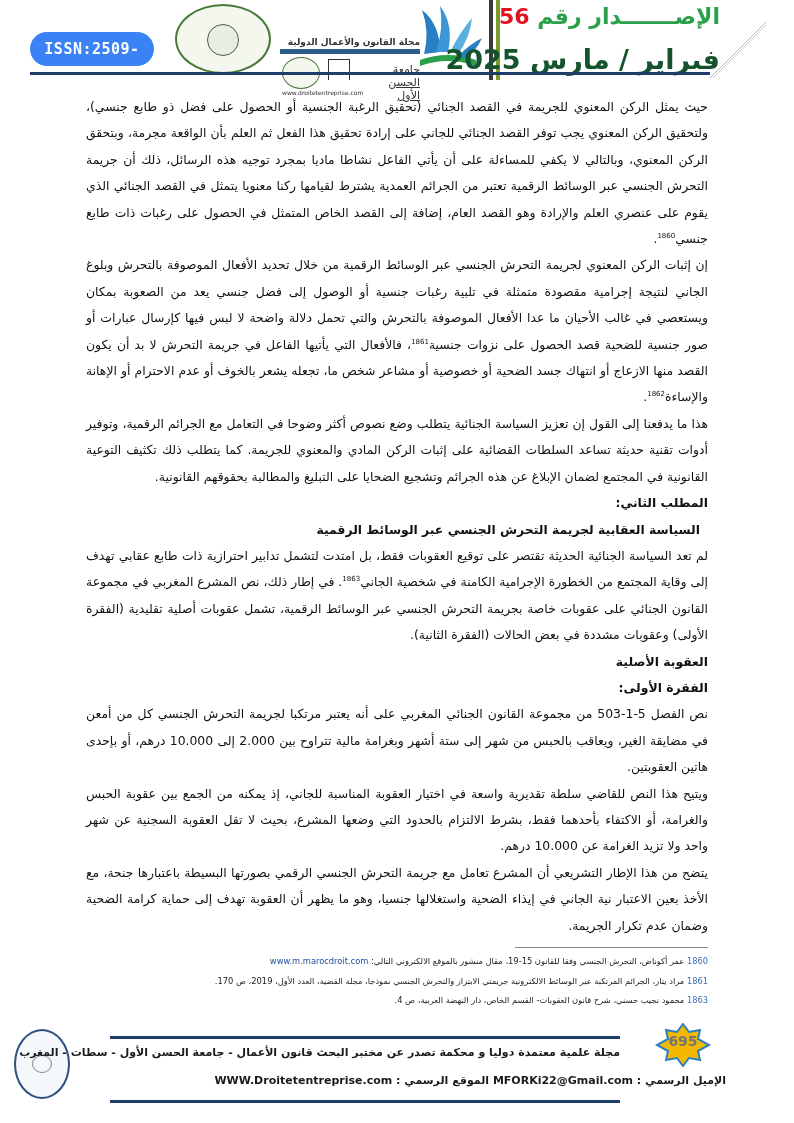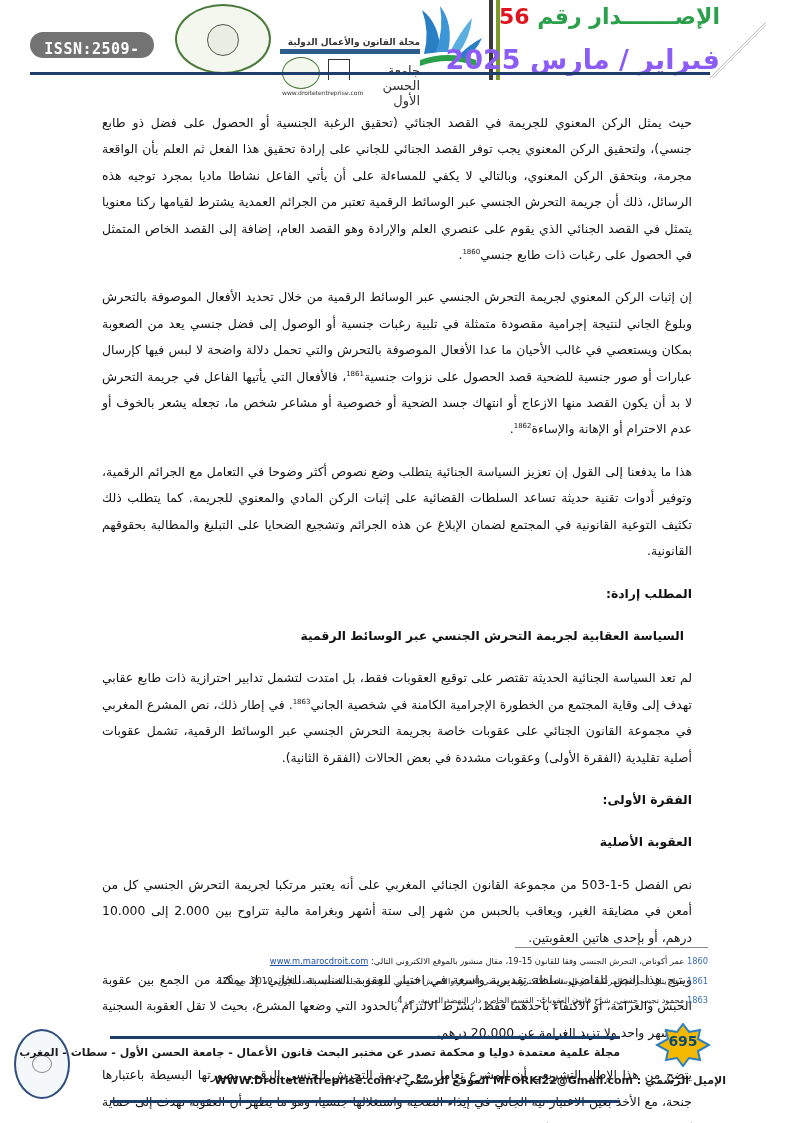--- a/index.html
+++ b/index.html
@@ -1,57 +1,57 @@
 <!DOCTYPE html>
 <html><head>
 <meta charset="utf-8">
 <style>
   html, body { margin:0; padding:0; background:#fff; }
   body { width:794px; height:1123px; position:relative; overflow:hidden; font-family:"DejaVu Sans", sans-serif; color:#111; }
   .header { position:absolute; top:0; left:0; width:794px; height:80px; }
-  .issn { position:absolute; left:30px; top:32px; width:124px; height:26px; background:#737373; border-radius:17px; color:#fff; font-family:"DejaVu Sans Mono", monospace; font-weight:bold; font-size:15px; line-height:34px; text-align:center; letter-spacing:0.5px; }
+  .issn { position:absolute; left:30px; top:32px; width:124px; height:34px; background:#3b82f6; border-radius:17px; color:#fff; font-family:"DejaVu Sans Mono", monospace; font-weight:bold; font-size:15px; line-height:34px; text-align:center; letter-spacing:0.5px; }
   .seal { position:absolute; border-radius:50%; border:2px solid #4a7a3a; background:#f4f7ee; }
   .seal1 { left:175px; top:4px; width:92px; height:66px; }
   .seal1 .inner { position:absolute; left:30px; top:18px; width:30px; height:30px; border:1px solid #555; border-radius:50%; background:#e9eee2; }
   .journal-logo { position:absolute; left:280px; top:5px; width:140px; height:60px;margin-top:32px; }
   .jl-title { font-size:9px; font-weight:bold; color:#333; direction:rtl; text-align:right; white-space:nowrap; }
   .jl-bar { height:5px; background:#2d5d8a; margin-top:2px; }
   .jl-seal { position:absolute; left:2px; top:20px; width:36px; height:30px; border:1px solid #4a7a3a; border-radius:50%; background:#f4f7ee; }
   .jl-univ { position:absolute; left:48px; top:22px; width:20px; height:20px; border:1px solid #333; border-bottom:none; }
-  .jl-univ-txt { position:absolute; left:92px; top:26px; font-size:13px; color:#333; direction:rtl; }
+  .jl-univ-txt { position:absolute; left:92px; top:26px; font-size:11px; color:#333; direction:rtl;text-decoration:underline; }
   .jl-url { position:absolute; left:2px; top:52px; font-size:6px; color:#333; }
   .book-logo { position:absolute; left:410px; top:2px; width:76px; height:70px; }
   .vbar1 { position:absolute; left:489px; top:0; width:4px; height:80px; background:#3a3a3a; }
   .vbar2 { position:absolute; left:496px; top:0; width:4px; height:80px; background:#7a9a2a; }
   .issue-line { position:absolute; left:505px; top:4px; width:215px; text-align:center; direction:rtl; font-weight:bold; font-size:22px; color:#2aa04a; white-space:nowrap; }
   .issue-line .num { color:#e0141e; }
-  .date-line { position:absolute; left:500px; top:44px; width:220px; text-align:right; direction:rtl; font-weight:bold; font-size:27px; color:#8b5cf6; white-space:nowrap; }
+  .date-line { position:absolute; left:500px; top:44px; width:220px; text-align:right; direction:rtl; font-weight:bold; font-size:27px; color:#14532d; white-space:nowrap; }
   .diag { position:absolute; left:708px; top:20px; width:60px; height:60px; }
   .header-rule { position:absolute; left:30px; top:72px; width:680px; height:3px; background:#1f3d6a; }
 
   .body { position:absolute; left:86px; top:94px; width:622px; direction:rtl; text-align:justify; font-family:"DejaVu Sans", sans-serif; font-size:12.4px; line-height:26.4px; color:#111; }
-  .body p { margin:16px; }
+  .body p { margin:0; }
   .body sup { font-size:7px; vertical-align:super; line-height:0; }
   .body .h { font-weight:bold; }
   .body .h-indent { font-weight:bold; padding-right:8px; }
 
   .fn-rule { position:absolute; left:515px; top:947px; width:193px; height:1px; background:#888; }
   .footnotes { position:absolute; left:100px; top:952px; width:608px; direction:rtl; font-size:8.3px; line-height:19.6px; color:#222; }
   .footnotes .fn { white-space:nowrap; text-align:right; }
   .footnotes .fn-num { color:#3b6eaf; }
-  .footnotes a { color:#1f4fa0; text-decoration:underline; }
+  .footnotes a { color:#1f4fa0; }
 
   .footer-seal { position:absolute; left:14px; top:1029px; width:52px; height:66px; border:2px solid #2f4f7f; border-radius:50%; background:#f5f8fb; }
   .footer-seal .c { position:absolute; left:16px; top:24px; width:18px; height:16px; border:1px solid #888; border-radius:50%; }
   .f-rule-top { position:absolute; left:110px; top:1036px; width:510px; height:3px; background:#1f3d6a; }
   .f-rule-bot { position:absolute; left:110px; top:1100px; width:510px; height:3px; background:#1f3d6a; }
   .f-line1 { position:absolute; left:110px; top:1046px; width:510px; direction:rtl; font-weight:bold; font-size:11px; color:#1a1a1a; white-space:nowrap; }
   .f-line2 { position:absolute; left:110px; top:1074px; width:616px; direction:rtl; text-align:right; font-weight:bold; font-size:11px; color:#1a1a1a; white-space:nowrap; }
   .star { position:absolute; left:655px; top:1023px; width:56px; height:44px; }
-  .star-num { position:absolute; left:655px; top:1033px; width:56px; text-align:center; font-weight:bold; font-size:14px; color:#0c4a6e; }
+  .star-num { position:absolute; left:655px; top:1033px; width:56px; text-align:center; font-weight:bold; font-size:14px; color:#737373; }
 </style>
 </head>
 <body>
 
 <div class="header">
   <div class="issn">ISSN:2509-0291</div>
 
   <div class="seal seal1">
     <div class="inner"></div>
   </div>
@@ -87,27 +87,27 @@
     <line x1="5" y1="58" x2="58" y2="5" stroke="#ccc" stroke-width="1"></line>
   </svg>
 
   <div class="header-rule"></div>
 </div>
 
 <div class="body">
   <p><span>حيث يمثل الركن المعنوي للجريمة في القصد الجنائي (تحقيق الرغبة الجنسية أو الحصول على فضل ذو طابع جنسي)، ولتحقيق الركن المعنوي يجب توفر القصد الجنائي للجاني على إرادة تحقيق هذا الفعل ثم العلم بأن الواقعة مجرمة، وبتحقق الركن المعنوي، وبالتالي لا يكفي للمساءلة على أن يأتي الفاعل نشاطا ماديا بمجرد توجيه هذه الرسائل، ذلك أن جريمة التحرش الجنسي عبر الوسائط الرقمية تعتبر من الجرائم العمدية يشترط لقيامها ركنا معنويا يتمثل في القصد الجنائي الذي يقوم على عنصري العلم والإرادة وهو القصد العام، إضافة إلى القصد الخاص المتمثل في الحصول على رغبات ذات طابع جنسي</span><sup>1860</sup>.</p>
   <p><span>إن إثبات الركن المعنوي لجريمة التحرش الجنسي عبر الوسائط الرقمية من خلال تحديد الأفعال الموصوفة بالتحرش وبلوغ الجاني لنتيجة إجرامية مقصودة متمثلة في تلبية رغبات جنسية أو الوصول إلى فضل جنسي يعد من الصعوبة بمكان ويستعصي في غالب الأحيان ما عدا الأفعال الموصوفة بالتحرش والتي تحمل دلالة واضحة لا لبس فيها كإرسال عبارات أو صور جنسية للضحية قصد الحصول على نزوات جنسية</span><sup>1861</sup><span>، فالأفعال التي يأتيها الفاعل في جريمة التحرش لا بد أن يكون القصد منها الازعاج أو انتهاك جسد الضحية أو خصوصية أو مشاعر شخص ما، تجعله يشعر بالخوف أو عدم الاحترام أو الإهانة والإساءة</span><sup>1862</sup>.</p>
   <p>هذا ما يدفعنا إلى القول إن تعزيز السياسة الجنائية يتطلب وضع نصوص أكثر وضوحا في التعامل مع الجرائم الرقمية، وتوفير أدوات تقنية حديثة تساعد السلطات القضائية على إثبات الركن المادي والمعنوي للجريمة. كما يتطلب ذلك تكثيف التوعية القانونية في المجتمع لضمان الإبلاغ عن هذه الجرائم وتشجيع الضحايا على التبليغ والمطالبة بحقوقهم القانونية.</p>
-  <p class="h">المطلب إرادة:</p>
+  <p class="h">المطلب الثاني:</p>
   <p class="h-indent">السياسة العقابية لجريمة التحرش الجنسي عبر الوسائط الرقمية</p>
   <p><span>لم تعد السياسة الجنائية الحديثة تقتصر على توقيع العقوبات فقط، بل امتدت لتشمل تدابير احترازية ذات طابع عقابي تهدف إلى وقاية المجتمع من الخطورة الإجرامية الكامنة في شخصية الجاني</span><sup>1863</sup><span>. في إطار ذلك، نص المشرع المغربي في مجموعة القانون الجنائي على عقوبات خاصة بجريمة التحرش الجنسي عبر الوسائط الرقمية، تشمل عقوبات أصلية تقليدية (الفقرة الأولى) وعقوبات مشددة في بعض الحالات (الفقرة الثانية).</span></p>
+  <p class="h">العقوبة الأصلية</p>
   <p class="h">الفقرة الأولى:</p>
-  <p class="h">العقوبة الأصلية</p>
   <p>نص الفصل 5-1-503 من مجموعة القانون الجنائي المغربي على أنه يعتبر مرتكبا لجريمة التحرش الجنسي كل من أمعن في مضايقة الغير، ويعاقب بالحبس من شهر إلى ستة أشهر وبغرامة مالية تتراوح بين 2.000 إلى 10.000 درهم، أو بإحدى هاتين العقوبتين.</p>
-  <p>ويتيح هذا النص للقاضي سلطة تقديرية واسعة في اختيار العقوبة المناسبة للجاني، إذ يمكنه من الجمع بين عقوبة الحبس والغرامة، أو الاكتفاء بأحدهما فقط، بشرط الالتزام بالحدود التي وضعها المشرع، بحيث لا تقل العقوبة السجنية عن شهر واحد ولا تزيد الغرامة عن 20.000 درهم.</p>
+  <p>ويتيح هذا النص للقاضي سلطة تقديرية واسعة في اختيار العقوبة المناسبة للجاني، إذ يمكنه من الجمع بين عقوبة الحبس والغرامة، أو الاكتفاء بأحدهما فقط، بشرط الالتزام بالحدود التي وضعها المشرع، بحيث لا تقل العقوبة السجنية عن شهر واحد ولا تزيد الغرامة عن 10.000 درهم.</p>
   <p>يتضح من هذا الإطار التشريعي أن المشرع تعامل مع جريمة التحرش الجنسي الرقمي بصورتها البسيطة باعتبارها جنحة، مع الأخذ بعين الاعتبار نية الجاني في إيذاء الضحية واستغلالها جنسيا، وهو ما يظهر أن العقوبة تهدف إلى حماية كرامة الضحية وضمان عدم تكرار الجريمة.</p>
 </div>
 
 <div class="fn-rule"></div>
 <div class="footnotes">
   <div class="fn">
     <span class="fn-num">1860</span>
     <span>عمر أكوناض، التحرش الجنسي وفقا للقانون 15-19، مقال منشور بالموقع الالكتروني التالي:</span>
     <a>www.m.marocdroit.com</a>
   </div>

